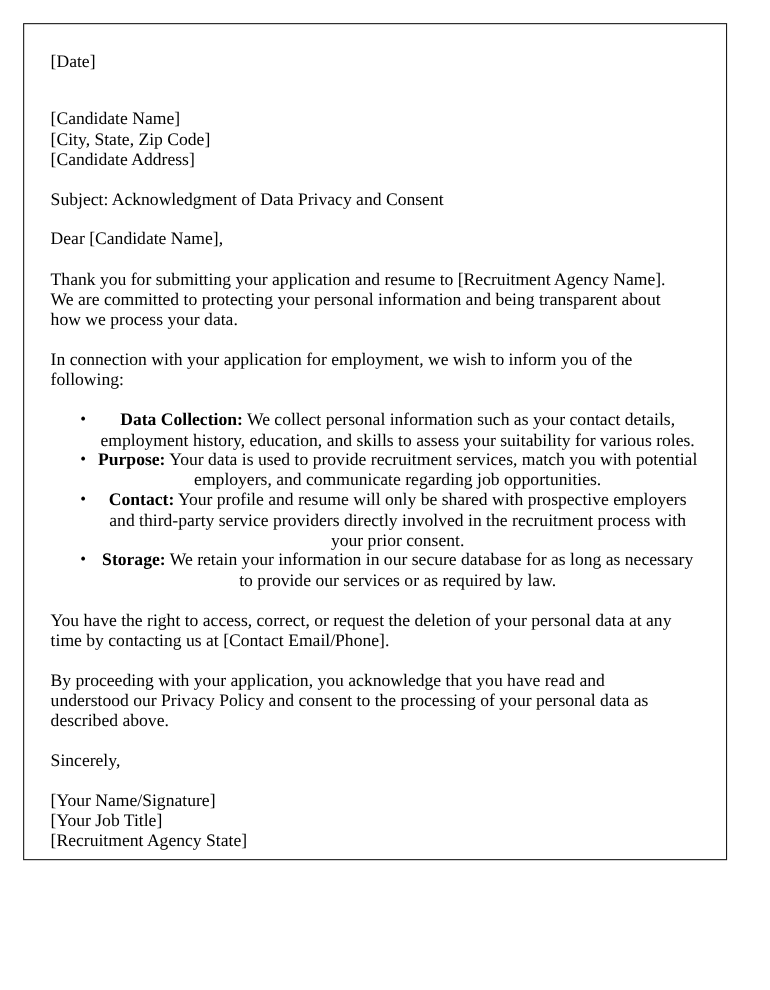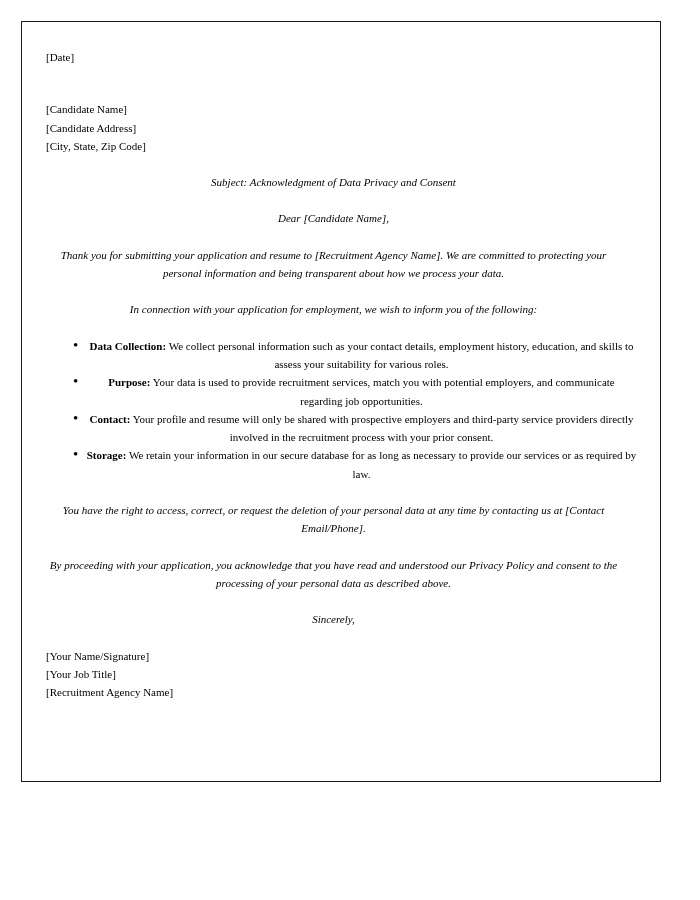--- a/index.html
+++ b/index.html
@@ -19,33 +19,32 @@
     left: 21px;
     top: 21px;
     width: 640px;
     height: 761px;
     border: 1.3px solid #1a1a1a;
     box-sizing: border-box;
     background: #ffffff;
   }
   .letter {
     padding: 26px 23px 0 24px;
-    font-size: 11px;
+    font-size: 16px;
     line-height: 18.3px;
   }
   .block {
     margin: 0 0 18px 0;
   }
   .addr-line {
     display: block;
   }
   p.para {
     margin: 0 16px 18px 0;
-    text-align: center;
-    font-style: italic;
+    text-align: left;
   }
   ul.terms {
     margin: 0 0 18px 0;
     padding: 0 0 0 27px;
     list-style: none;
   }
   ul.terms li {
     position: relative;
     padding-left: 13px;
     margin: 0 0 0 0;
@@ -76,22 +75,22 @@
   <div class="letter">
 
     <div class="block">
       <span class="addr-line">[Date]</span>
     </div>
 
     <div class="spacer-date"></div>
 
     <div class="block">
       <span class="addr-line">[Candidate Name]</span>
+      <span class="addr-line">[City, State, Zip Code]</span>
       <span class="addr-line">[Candidate Address]</span>
-      <span class="addr-line">[City, State, Zip Code]</span>
     </div>
 
     <p class="para">Subject: Acknowledgment of Data Privacy and Consent</p>
 
     <p class="para">Dear [Candidate Name],</p>
 
     <p class="para">Thank you for submitting your application and resume to [Recruitment Agency Name]. We are committed to protecting your personal information and being transparent about how we process your data.</p>
 
     <p class="para">In connection with your application for employment, we wish to inform you of the following:</p>
 
@@ -112,17 +111,17 @@
 
     <p class="para">You have the right to access, correct, or request the deletion of your personal data at any time by contacting us at [Contact Email/Phone].</p>
 
     <p class="para">By proceeding with your application, you acknowledge that you have read and understood our Privacy Policy and consent to the processing of your personal data as described above.</p>
 
     <p class="para">Sincerely,</p>
 
     <div class="sig-block">
       <span class="addr-line">[Your Name/Signature]</span>
       <span class="addr-line">[Your Job Title]</span>
-      <span class="addr-line">[Recruitment Agency Name]</span>
+      <span class="addr-line">[Recruitment Agency State]</span>
     </div>
 
   </div>
 </div>
 
 </body></html>

